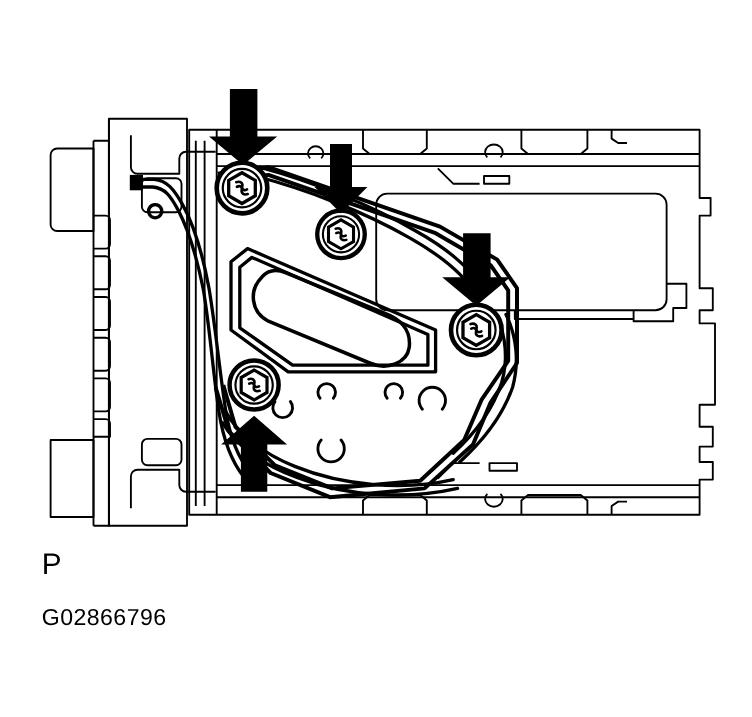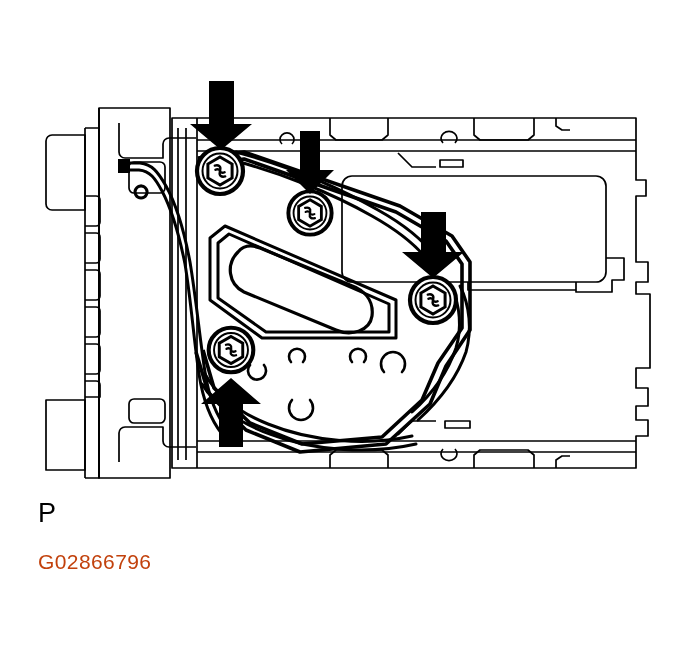--- a/index.html
+++ b/index.html
@@ -40,21 +40,21 @@
     font-size: 27px;
     line-height: 30px;
     color: #000000;
     font-weight: 400;
     letter-spacing: 0px;
   }
   .caption-code {
     font-family: "Liberation Sans", sans-serif;
     font-size: 21px;
     line-height: 24px;
-    color: #c2410c;
+    color: #000000;
     font-weight: 400;
     margin-top: 22px;
     letter-spacing: 0.4px;
   }
 </style>
 </head>
 <body>
 
 <div id="figure-root">
 

